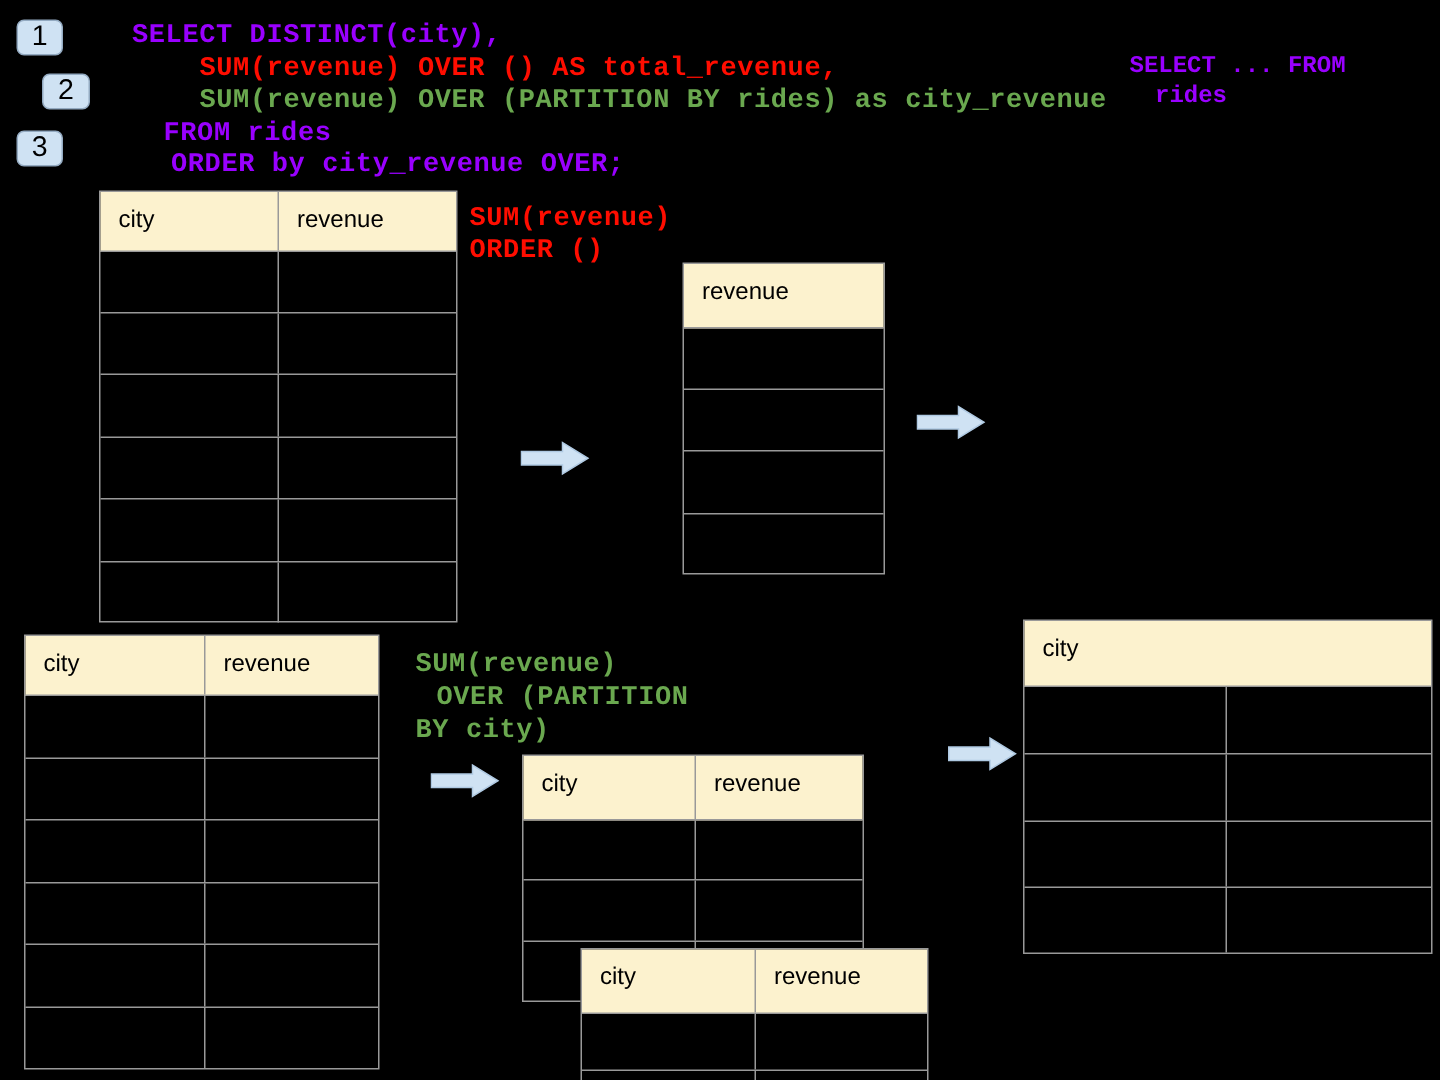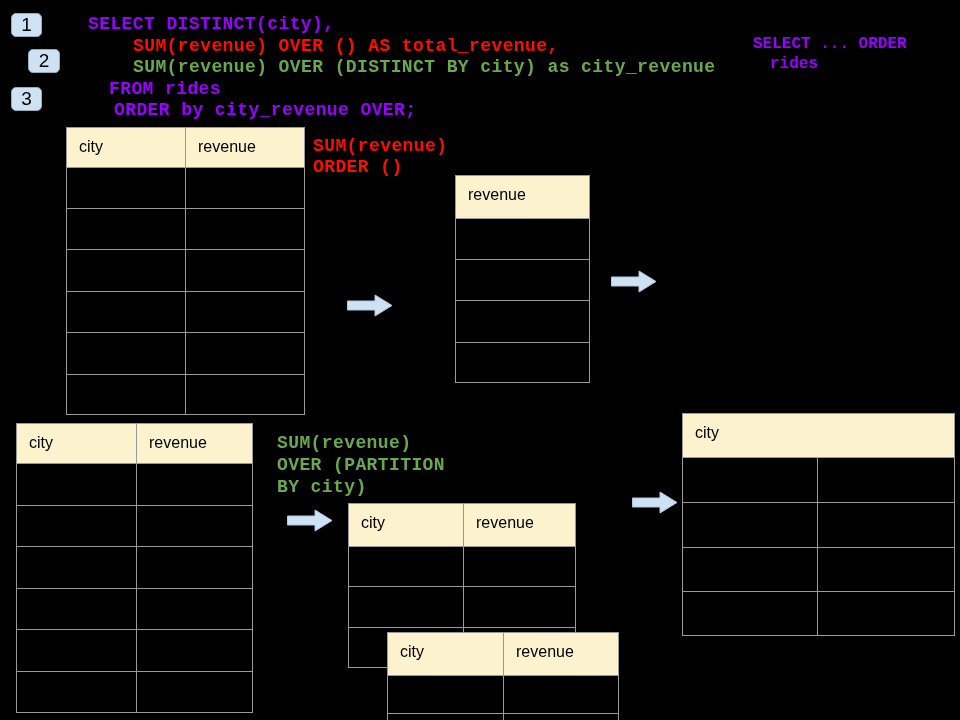--- a/index.html
+++ b/index.html
@@ -40,38 +40,38 @@
 </head>
 <body>
 
 <div class="badge" style="left:11px;top:13px;">1</div>
 <div class="badge" style="left:28px;top:49px;width:32px;">2</div>
 <div class="badge" style="left:11px;top:87px;">3</div>
 
 <div>
   <div class="mono code c-purple" style="left:88px;top:13px;">SELECT DISTINCT(city),</div>
   <div class="mono code c-red" style="left:133px;top:35px;">SUM(revenue) OVER () AS total_revenue,</div>
-  <div class="mono code c-green" style="left:133px;top:56px;">SUM(revenue) OVER (DISTINCT BY city) as city_revenue</div>
+  <div class="mono code c-green" style="left:133px;top:56px;">SUM(revenue) OVER (PARTITION BY rides) as city_revenue</div>
   <div class="mono code c-purple" style="left:109px;top:78px;font-family:Liberation Mono, monospace;">FROM rides</div>
   <div class="mono code c-purple" style="left:114px;top:99px;">ORDER by city_revenue OVER;</div>
 </div>
 
 <div>
-  <div class="mono snip c-purple" style="left:753px;top:34px;">SELECT ... ORDER</div>
+  <div class="mono snip c-purple" style="left:753px;top:34px;">SELECT ... FROM</div>
   <div class="mono snip c-purple" style="left:770px;top:54px;">rides</div>
 </div>
 
 <div>
   <div class="mono code c-red" style="left:313px;top:135px;">SUM(revenue)</div>
   <div class="mono code c-red" style="left:313px;top:156px;">ORDER ()</div>
 </div>
 
 <div>
   <div class="mono code c-green" style="left:277px;top:432px;">SUM(revenue)</div>
-  <div class="mono code c-green" style="left:277px;top:454px;">OVER (PARTITION</div>
+  <div class="mono code c-green" style="left:291px;top:454px;">OVER (PARTITION</div>
   <div class="mono code c-green" style="left:277px;top:476px;">BY city)</div>
 </div>
 
 <div class="dtable" style="left:66px;top:127px;width:239px;height:288px;">
   <div class="tr thead" style="height:40px;">
     <div class="th" style="width:119px;">city</div>
     <div class="th grow">revenue</div>
   </div>
   <div class="tr" style="height:41px;">
       <div class="td" style="width:119px;"></div>

